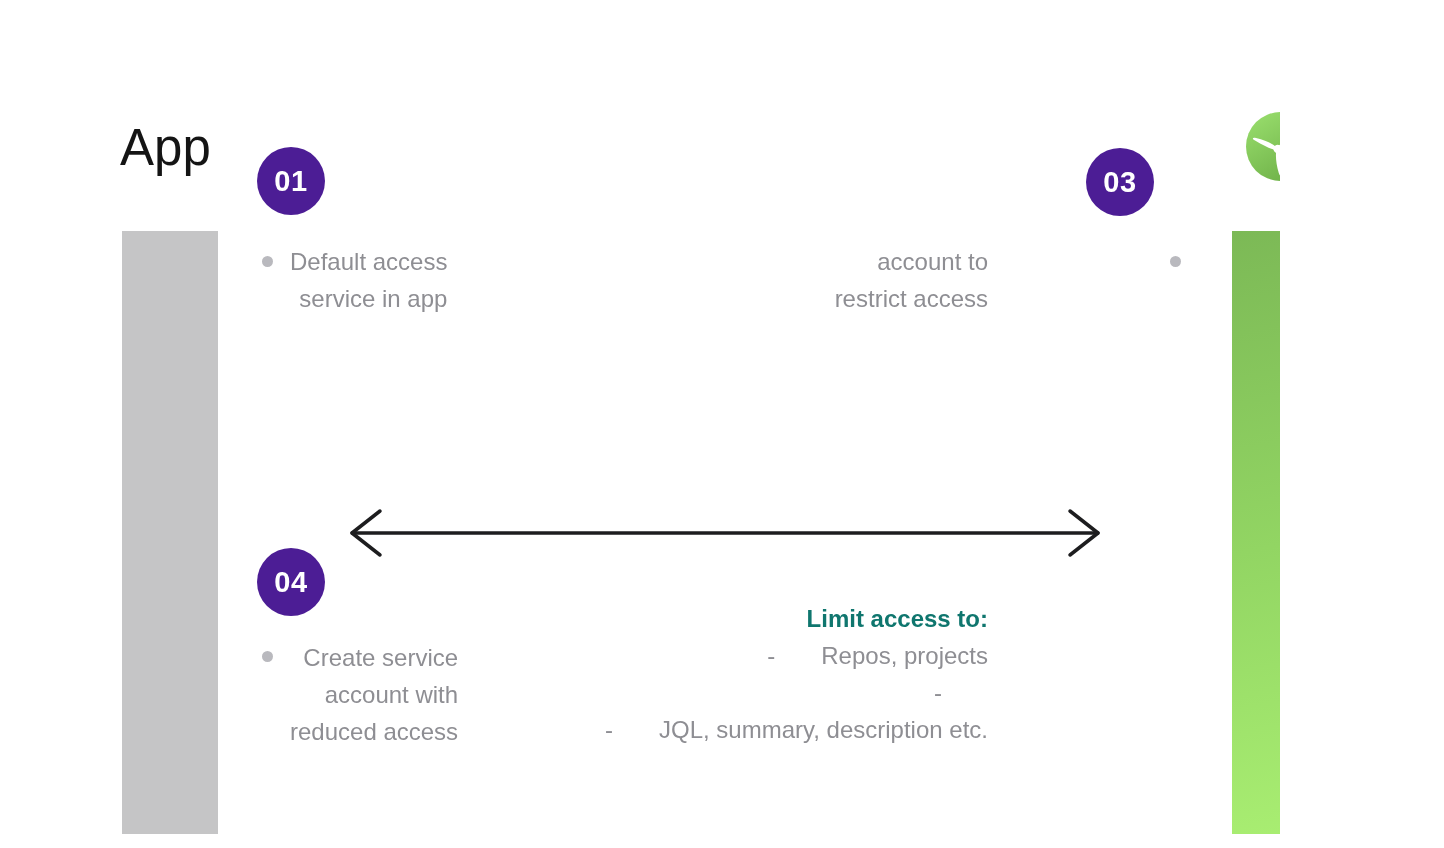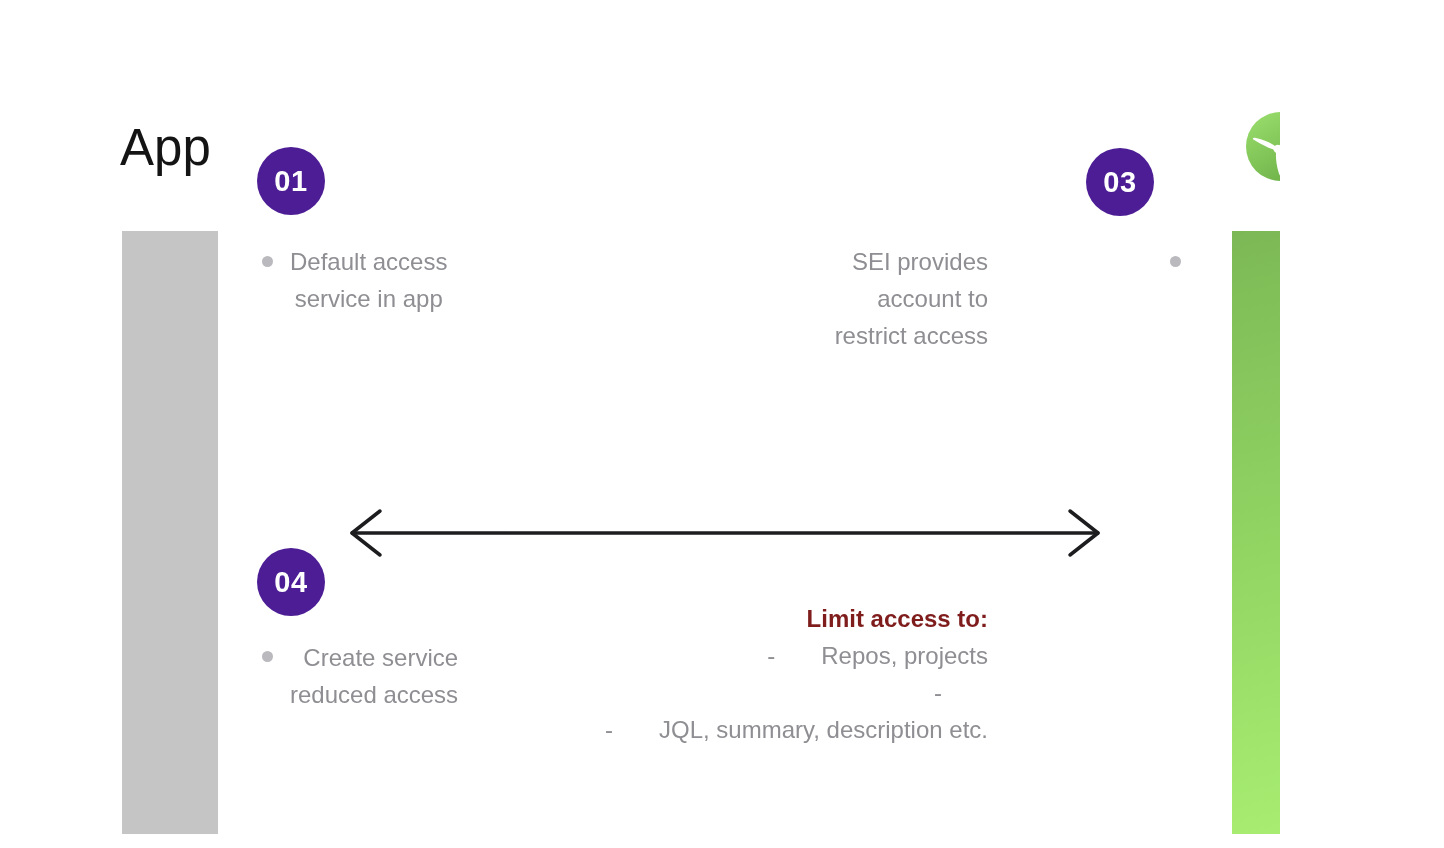--- a/index.html
+++ b/index.html
@@ -70,41 +70,41 @@
   .bullet-1 { left: 262px; top: 256px; }
   .bullet-2 { left: 262px; top: 651px; }
   .bullet-3 { left: 1170px; top: 256px; }
   .step-text {
     position: absolute;
     font-size: 24px;
     line-height: 37px;
     color: #8e8e93;
   }
   .step-text span { display: block; }
-  .text-1 { left: 290px; top: 243px; text-align: center; }
+  .text-1 { left: 290px; top: 243px; text-align: right; }
   .text-2 { left: 290px; top: 639px; text-align: right; }
   .text-3 { right: 292px; top: 243px; text-align: right; }
   .arrow-wrap {
     position: absolute;
     left: 345px;
     top: 505px;
     width: 760px;
     height: 56px;
   }
   .limit-block {
     position: absolute;
     right: 292px;
     top: 600px;
     text-align: right;
     font-size: 24px;
     line-height: 37px;
   }
   .limit-heading {
     font-weight: bold;
-    color: #7f1d1d;
+    color: #0f766e;
   }
   .limit-row {
     display: flex;
     justify-content: flex-end;
     align-items: baseline;
     color: #8e8e93;
   }
   .limit-dash { margin-right: 46px; }
 </style>
 </head>
@@ -147,26 +147,26 @@
 
   <div class="bullet-dot bullet-1"></div>
   <div class="step-text text-1">
     <span>Default access</span>
     <span>service in app</span>
   </div>
 
   <div class="bullet-dot bullet-2"></div>
   <div class="step-text text-2">
     <span>Create service</span>
+    <span>account with</span>
     <span>reduced access</span>
   </div>
 
   <div class="bullet-dot bullet-3"></div>
   <div class="step-text text-3">
-    <span>SEI provides</span>
     <span>account to</span>
     <span>restrict access</span>
   </div>
 
   <div class="arrow-wrap">
     <svg width="760" height="56" viewBox="0 0 760 56" xmlns="http://www.w3.org/2000/svg">
       <g stroke="#1d1d1f" stroke-width="3.5" fill="none" stroke-linecap="round" stroke-linejoin="round">
         <line x1="7" y1="28" x2="753" y2="28"></line>
         <polyline points="35,6 7,28 35,50"></polyline>
         <polyline points="725,6 753,28 725,50"></polyline>

